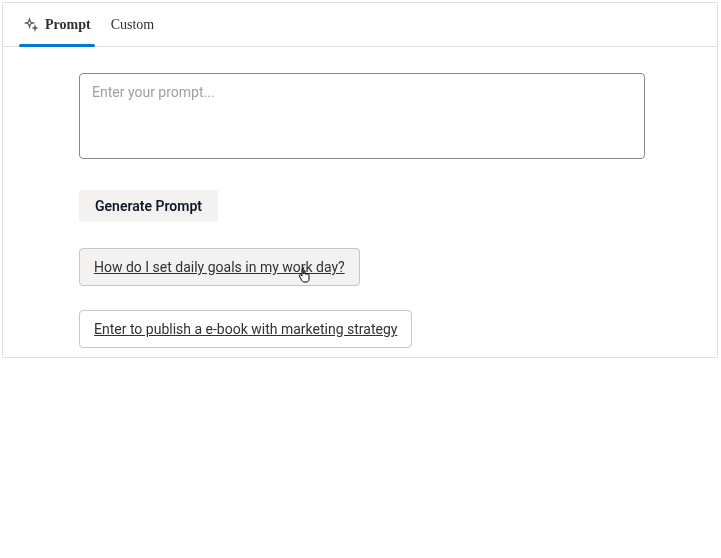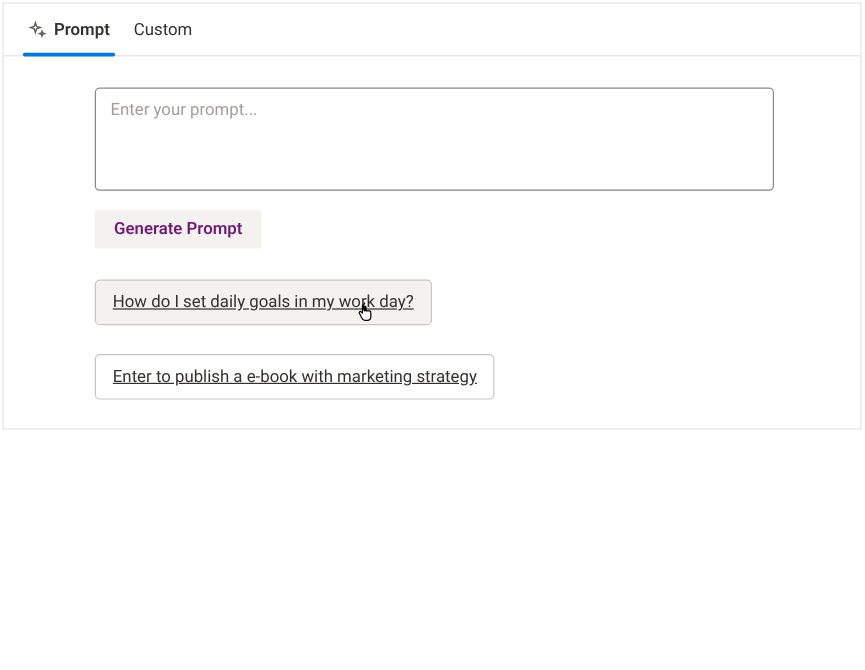--- a/index.html
+++ b/index.html
@@ -19,20 +19,21 @@
       width: 716px;
       height: 356px;
     }
     .tabs {
       display: flex;
       border-bottom: 1px solid #e1e1e1;
       padding-left: 16px;
       gap: 12px;
       align-items: flex-end;
       height: 44px;
+      font-family: Liberation Serif, serif;
     }
     .tab {
       display: flex;
       align-items: center;
       gap: 6px;
       padding: 10px 4px 10px 4px;
       cursor: pointer;
       color: #323130;
       position: relative;
       height: 100%;
@@ -70,26 +71,26 @@
       font-family: inherit;
       font-size: 14px;
       resize: none;
       outline: none;
       color: #323130;
     }
     .prompt-textarea::placeholder {
       color: #a19f9d;
     }
     .generate-btn {
-      margin-top: 12px;
+      margin-top: 28px;
       padding: 8px 16px;
       background: #f3f2f1;
       border: none;
       border-radius: 2px;
-      color: #701a75;
+      color: #0f172a;
       font-size: 14px;
       font-weight: 600;
       cursor: default;
       font-family: inherit;
     }
     .suggestions {
       margin-top: 26px;
       display: flex;
       flex-direction: column;
       gap: 24px;

